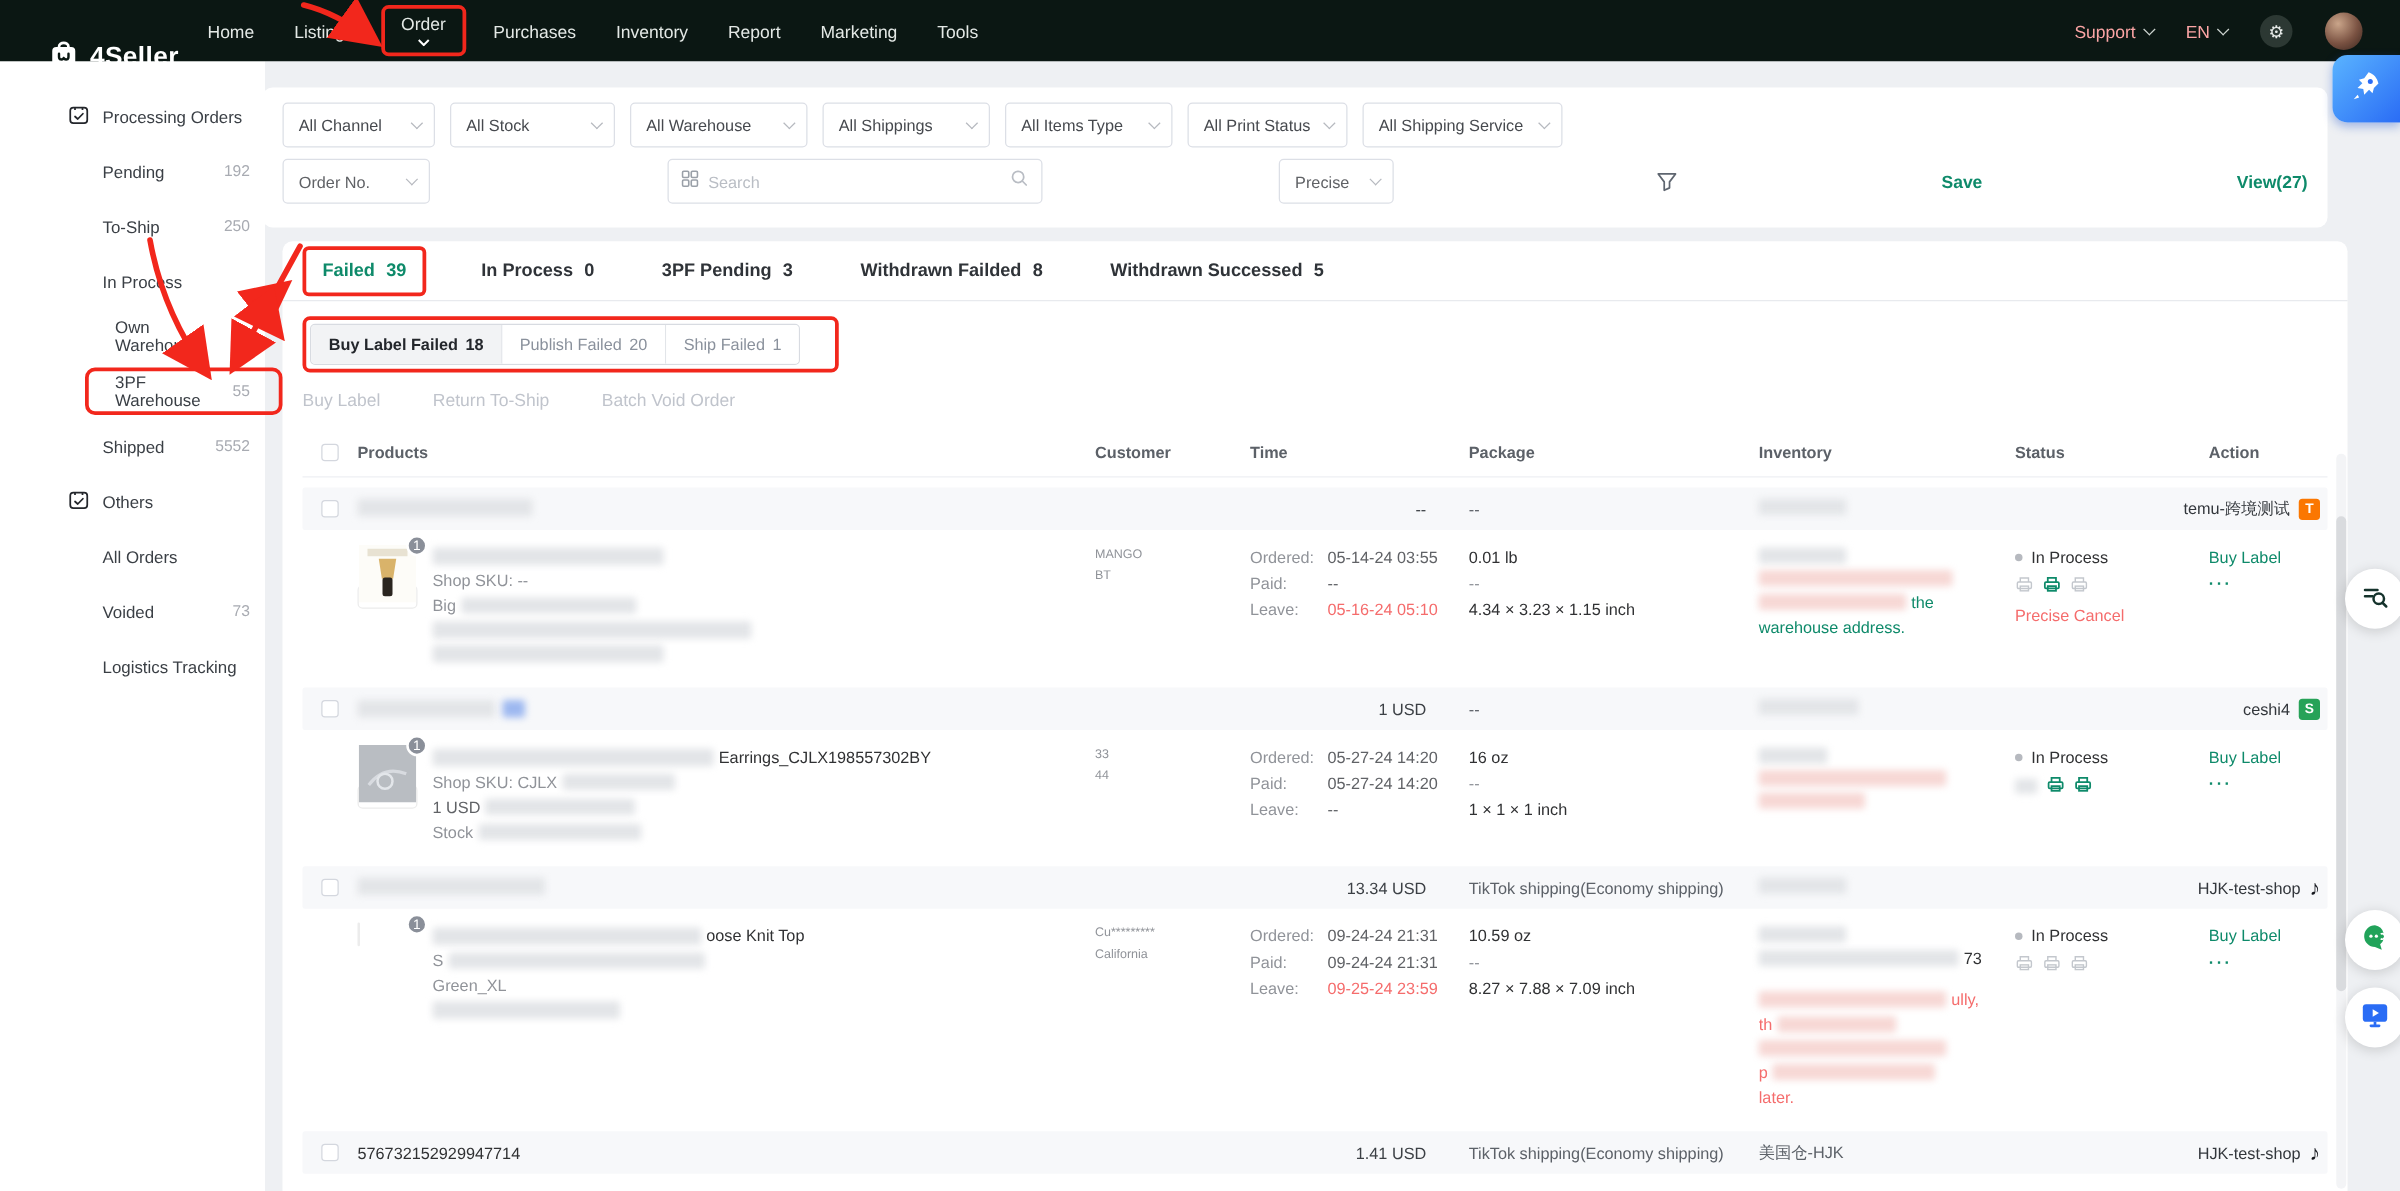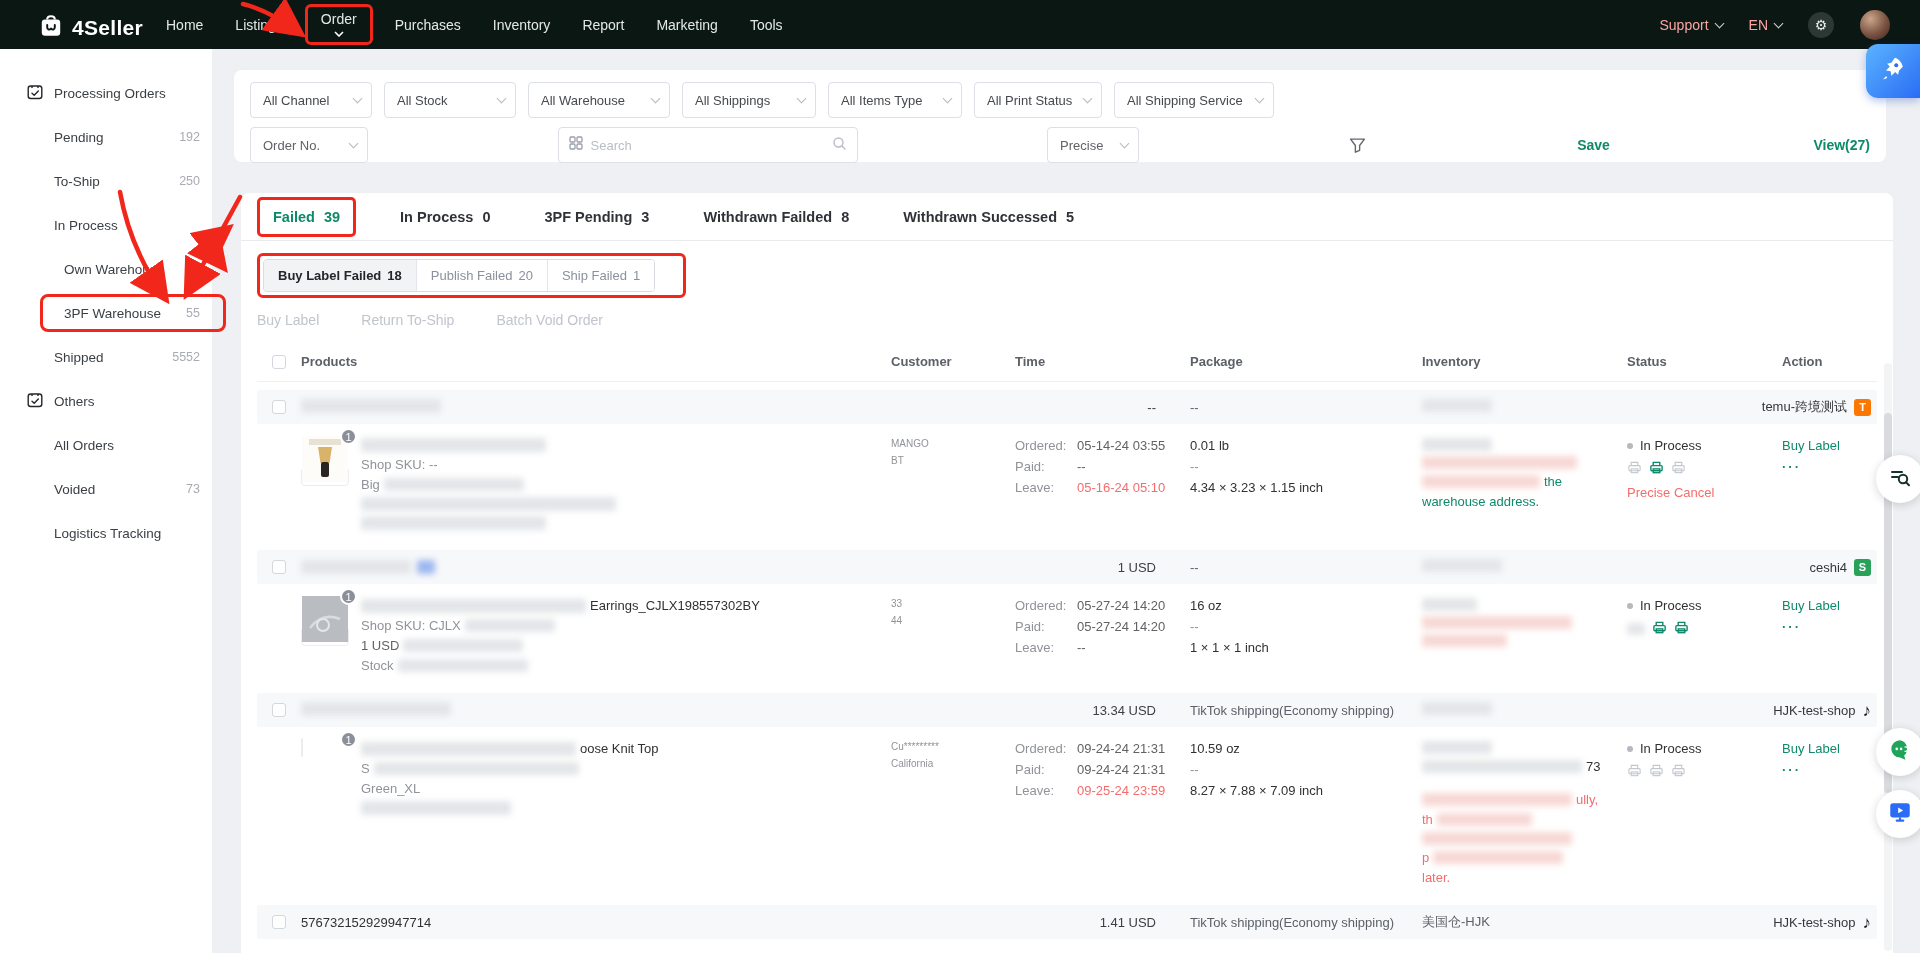--- a/index.html
+++ b/index.html
@@ -3,69 +3,69 @@
 <meta charset="utf-8">
 <style>
   * { margin:0; padding:0; box-sizing:border-box; }
   html,body { width:1920px; height:953px; overflow:hidden; background:#eef0f3;
     font-family:"Liberation Sans", sans-serif; }
   body { position:relative; }
 
   
   .topnav { position:absolute; left:0; top:0; width:1920px; height:49px; background:#0b1713;
     display:flex; align-items:center; z-index:5; }
-  .logo { position:absolute; left:38px; top:0; height:56px; display:flex; align-items:center; gap:8px; }
+  .logo { position:absolute; left:38px; top:18px; height:56px; display:flex; align-items:center; gap:8px; }
   .logo-text { color:#fff; font-size:21px; font-weight:bold; letter-spacing:.3px; }
   .nav-list { position:absolute; left:150px; top:0; height:49px; display:flex; align-items:center; }
   .nav-item { color:#e4e9e6; font-size:14px; padding:0 16px; cursor:pointer; white-space:nowrap; }
   .nav-order { border:3px solid #f2271c; border-radius:6px; margin:0 6px; padding:4px 13px 15px;
     position:relative; }
   .nav-order .order-chev { position:absolute; left:50%; transform:translateX(-50%); bottom:2px; }
   .nav-right { position:absolute; right:0; top:0; height:49px; display:flex; align-items:center;
     gap:26px; padding-right:30px; }
   .nav-right .txt { color:#fca5a5; font-size:14px; display:flex; align-items:center; gap:7px; }
   .chev { width:7px; height:7px; border-right:1.6px solid #b6b9bf; border-bottom:1.6px solid #b6b9bf;
     transform:rotate(45deg); margin-top:-3px; display:inline-block; }
   .chev.lite { border-color:#cdd4d0; }
   .gear-circle { width:26px; height:26px; border-radius:50%; background:#2c3833; color:#e8ecea;
     font-size:14px; display:flex; align-items:center; justify-content:center; }
   .avatar { width:30px; height:30px; border-radius:50%;
     background:radial-gradient(circle at 35% 30%, #caa58a, #7a5242 55%, #402a22 95%); }
 
   
   .sidebar { position:absolute; left:0; top:49px; width:212px; height:904px; background:#fff; z-index:2; }
-  .sidebar ul { list-style:none; padding-top:22px; }
+  .sidebar ul { list-style:none; padding-top:22px;margin-left:28px; }
   .sidebar li { height:44px; display:flex; align-items:center; font-size:13.5px; color:#3a3f45; cursor:pointer; }
   .sidebar li .count { margin-left:auto; margin-right:12px; color:#a8abb2; font-size:12.5px; }
   .li-section { padding-left:26px; gap:10px; color:#23262b; }
   .li-item { padding-left:54px; }
   .li-sub { padding-left:64px; }
   .li-selected { color:#0e8a6a; position:relative; }
   .li-selected .count { color:#0e8a6a; }
   .li-selected::after { content:""; position:absolute; left:40px; right:-14px; top:3px; bottom:3px;
     border:3px solid #f2271c; border-radius:8px; pointer-events:none; }
 
   
-  .filter-card { position:absolute; left:234px; top:70px; width:1652px; height:92px; background:#fff;
+  .filter-card { position:absolute; left:210px; top:70px; width:1652px; height:112px; background:#fff;
     border-radius:8px; padding:12px 16px; }
   .frow { display:flex; align-items:center; gap:12px; }
   .frow + .frow { margin-top:9px;justify-content:space-between; }
   .dd { height:36px; border:1px solid #dcdfe6; border-radius:4px; background:#fff; display:inline-flex;
     align-items:center; justify-content:space-between; padding:0 10px 0 12px; font-size:13px; color:#46494e;
     cursor:pointer; white-space:nowrap; }
   .searchbox { height:36px; width:300px; border:1px solid #dcdfe6; border-radius:4px; display:flex;
     align-items:center; padding:0 10px; gap:8px; }
   .searchbox input { border:none; outline:none; flex:1; font-size:13px; color:#606266;
     font-family:"Liberation Sans",sans-serif; }
   .searchbox input::placeholder { color:#b9bdc4; }
   .green-link { color:#0e8a6a; font-size:14px; font-weight:bold; cursor:pointer; }
 
   
   .main-card { position:absolute; left:226px; top:193px; width:1652px; height:760px; background:#fff;
-    border-radius:8px 8px 0 0;margin-left:15px; }
+    border-radius:8px 8px 0 0; }
   .tabs-row { height:48px; border-bottom:1px solid #e8eaee; display:flex; align-items:center;
     padding-left:16px; gap:54px; }
   .tab { font-size:14.5px; color:#2f3338; font-weight:bold; display:flex; gap:9px; cursor:pointer;
     white-space:nowrap; }
   .tab-failed { color:#0e8a6a; border:3px solid #f2271c; border-radius:5px; padding:9px 13px; margin-right:-10px; }
   .subtabs-wrap { display:inline-flex; margin:12px 0 0 16px; border:3px solid #f2271c; border-radius:6px;
     padding:3px 28px 3px 3px; background:#fff; }
   .segmented { display:inline-flex; border:1px solid #d8dbe1; border-radius:4px; overflow:hidden; }
   .seg { padding:8px 14px; font-size:13px; color:#8a919c; background:#fff; display:flex; gap:6px;
     cursor:pointer; white-space:nowrap; border-right:1px solid #e2e5e9; }

